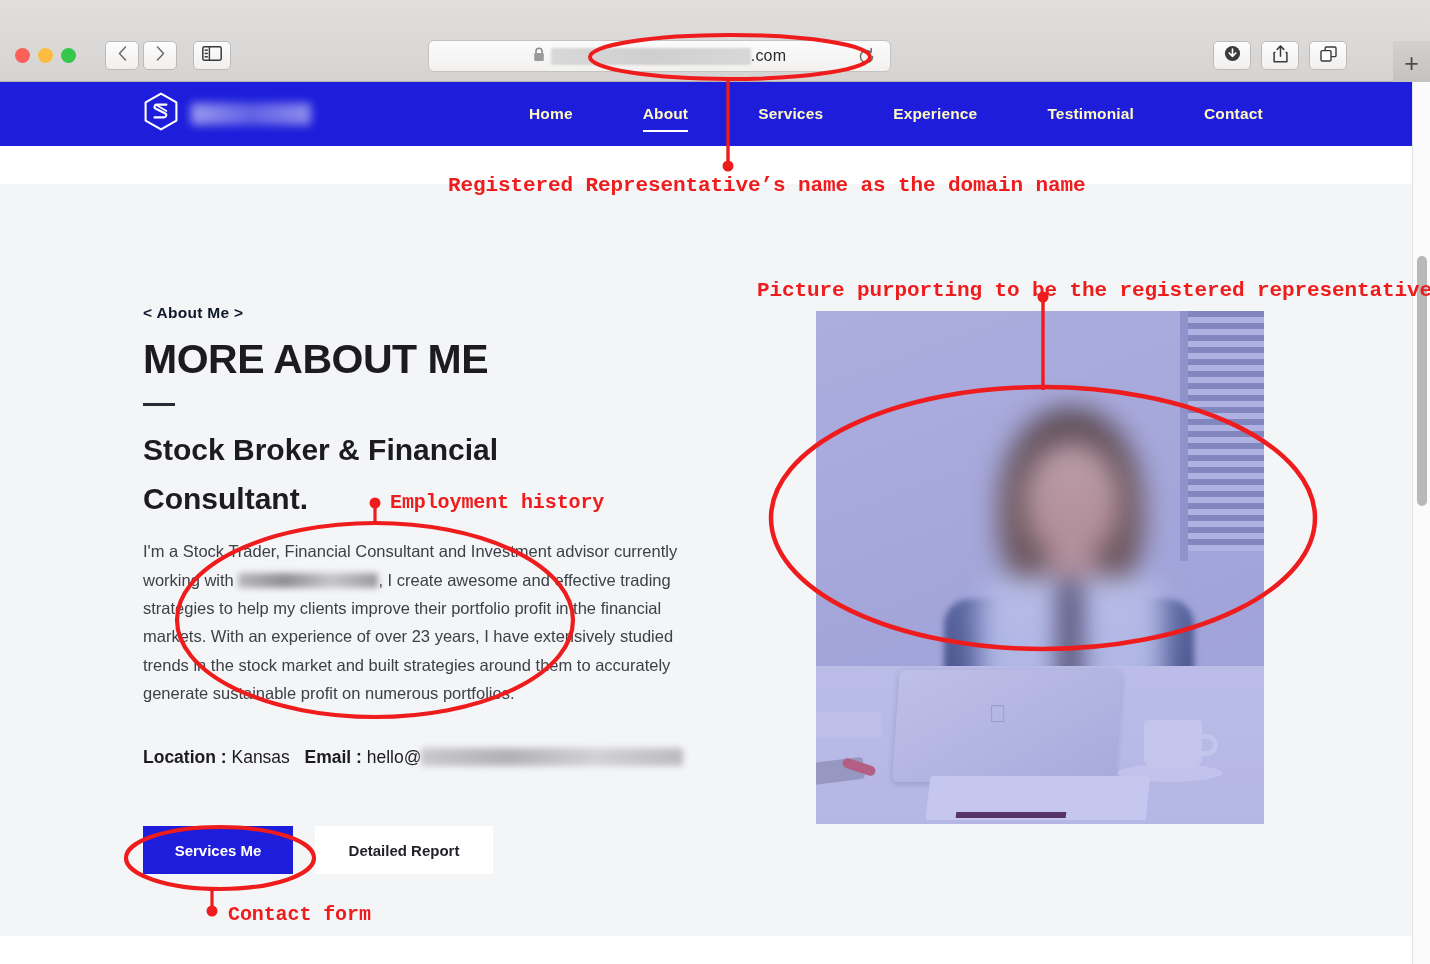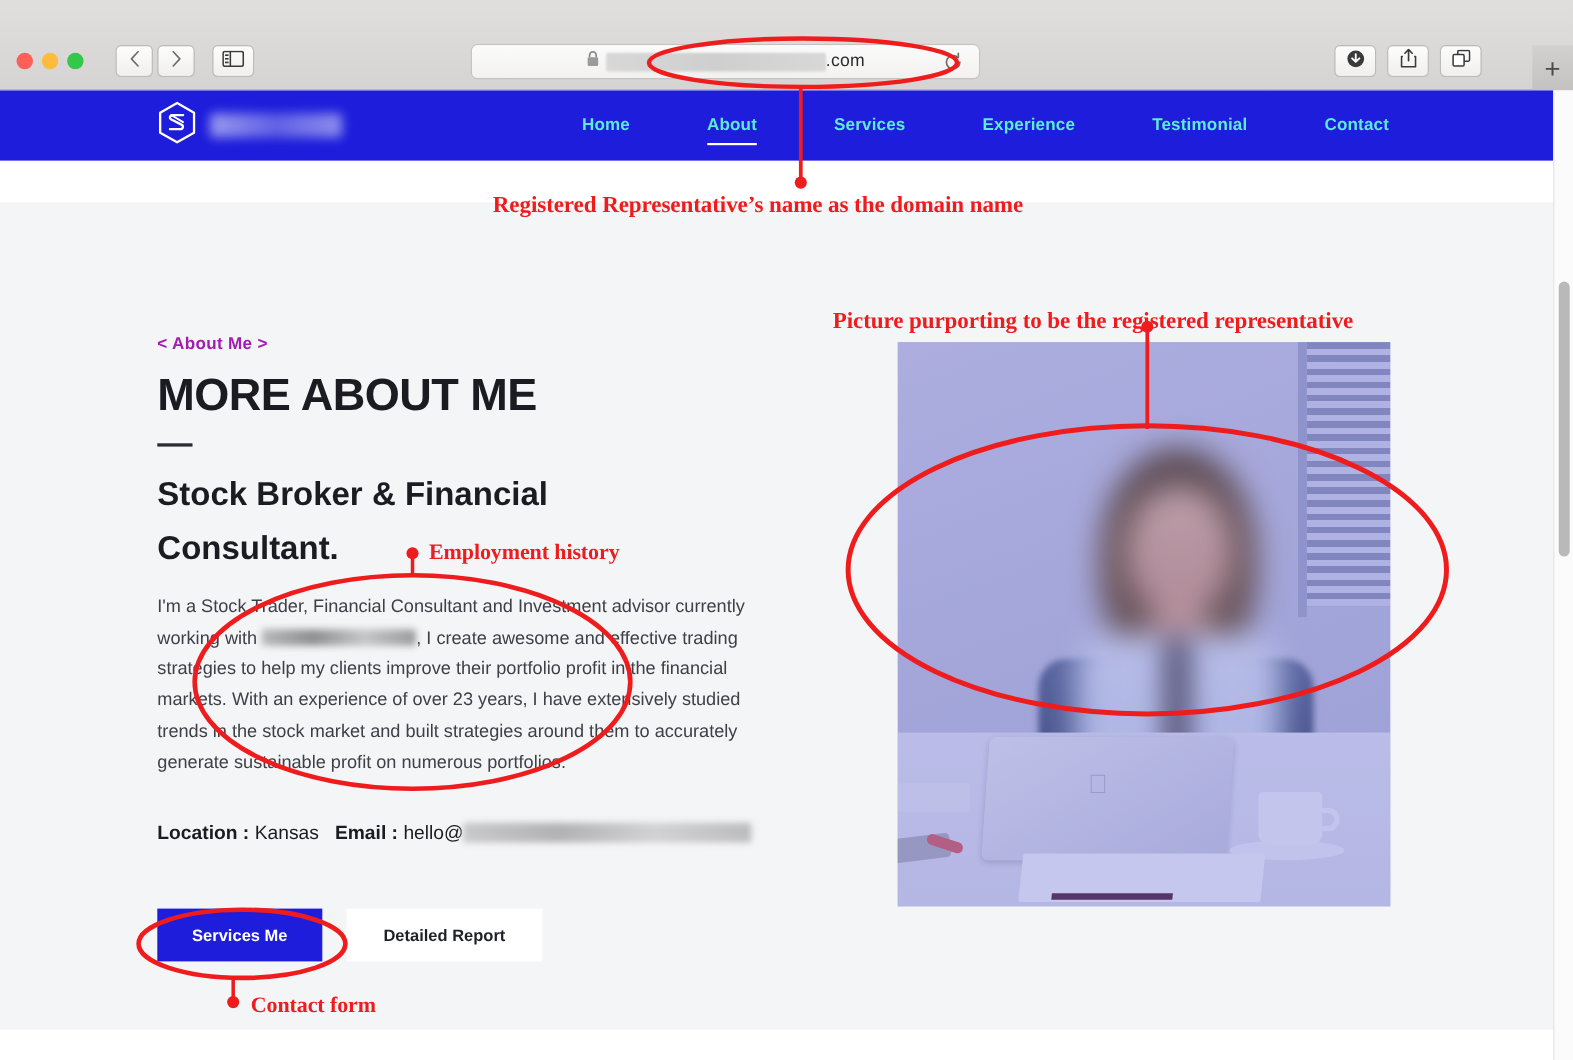--- a/index.html
+++ b/index.html
@@ -67,35 +67,35 @@
     display:flex; align-items:center;
   }
   .brand { display:flex; align-items:center; margin-left:143px; }
   .brand-name {
     display:inline-block; width:120px; height:22px; margin-left:12px;
     background: linear-gradient(90deg, rgba(255,255,255,.55), rgba(255,255,255,.30), rgba(255,255,255,.50));
     border-radius:3px; filter: blur(5px);
   }
   .menu { display:flex; align-items:center; gap:0; margin-left:218px; }
   .menu a {
-    color:#5eead4; text-decoration:none; font-size:15.5px; font-weight:600;
+    color:#fef9c3; text-decoration:none; font-size:15.5px; font-weight:600;
     padding: 0 0; margin-right: 70px; position:relative; letter-spacing:.15px;
     white-space:nowrap;
   }
   .menu a:last-child { margin-right:0; }
   .menu a.active::after {
     content:""; position:absolute; left:0; right:0; bottom:-9px; height:2.5px; background:#fff;
   }
 
   .white-band { height: 38px; background:#ffffff; }
 
   .content { position:relative; padding: 0; }
   .col-left { position:absolute; left:143px; top:120px; width:560px; }
 
-  .eyebrow { color:#a21caf; font-weight:800; font-size:15.5px; letter-spacing:.3px; }
+  .eyebrow { color:#0f172a; font-weight:800; font-size:15.5px; letter-spacing:.3px; }
   .eyebrow .chev { font-weight:800; }
   h1.big {
     font-size: 41px; font-weight: 800; color:#1b1b21; letter-spacing:-0.5px;
     margin-top: 16px; line-height: 1.05;
   }
   .rule { width:32px; height:3px; background:#2a2a33; margin-top:22px; }
   h2.sub {
     font-size: 30px; font-weight: 700; color:#1b1b21; line-height:1.62;
     margin-top: 20px; max-width: 420px;
   }
@@ -172,21 +172,21 @@
   .ph-saucer { position:absolute; right:42px; bottom:42px; width:104px; height:18px; background:#eceef8; border-radius:50%; }
   .ph-book { position:absolute; left:112px; bottom:4px; width:220px; height:44px; background:#f2f3fa; transform: skewX(-6deg); border-radius:2px; }
   .ph-book-spine { position:absolute; left:140px; bottom:6px; width:110px; height:6px; background:#6a3f6e; transform: skewX(-6deg); }
   .ph-pen { position:absolute; left:26px; bottom:52px; width:34px; height:10px; background:#d9728c; border-radius:6px; transform: rotate(18deg); }
   .ph-notebook { position:absolute; left:0px; bottom:86px; width:66px; height:26px; background:#e7e9f5; border-radius:3px; }
   .ph-phone { position:absolute; left:-6px; bottom:42px; width:54px; height:22px; background:#b7b9cc; border-radius:4px; transform: rotate(-7deg); }
   .ph-tint { position:absolute; inset:0; background:#4a4ad0; opacity:.26; mix-blend-mode: multiply; }
 
   
   .ann {
-    position:absolute; color:#ee1c1c; font-family:Liberation Serif, serif;
+    position:absolute; color:#ee1c1c; font-family:Liberation Mono, monospace;
     font-size:21px; font-weight:600; white-space:nowrap; letter-spacing:-.1px;
   }
   .ann.small { font-size: 20px; }
   svg.overlay { position:absolute; left:0; top:0; width:1430px; height:964px; pointer-events:none; }
 
   
   .vscroll { position:absolute; right:0; top:82px; width:18px; height:882px; background:#fbfbfb; border-left:1px solid #e3e3e3; }
   .vthumb { position:absolute; left:4px; top:174px; width:10px; height:250px; background:#b9b9b9; border-radius:5px; }
   .page-bottom { position:absolute; left:0; top:936px; width:1412px; height:28px; background:#ffffff; }
 </style>

